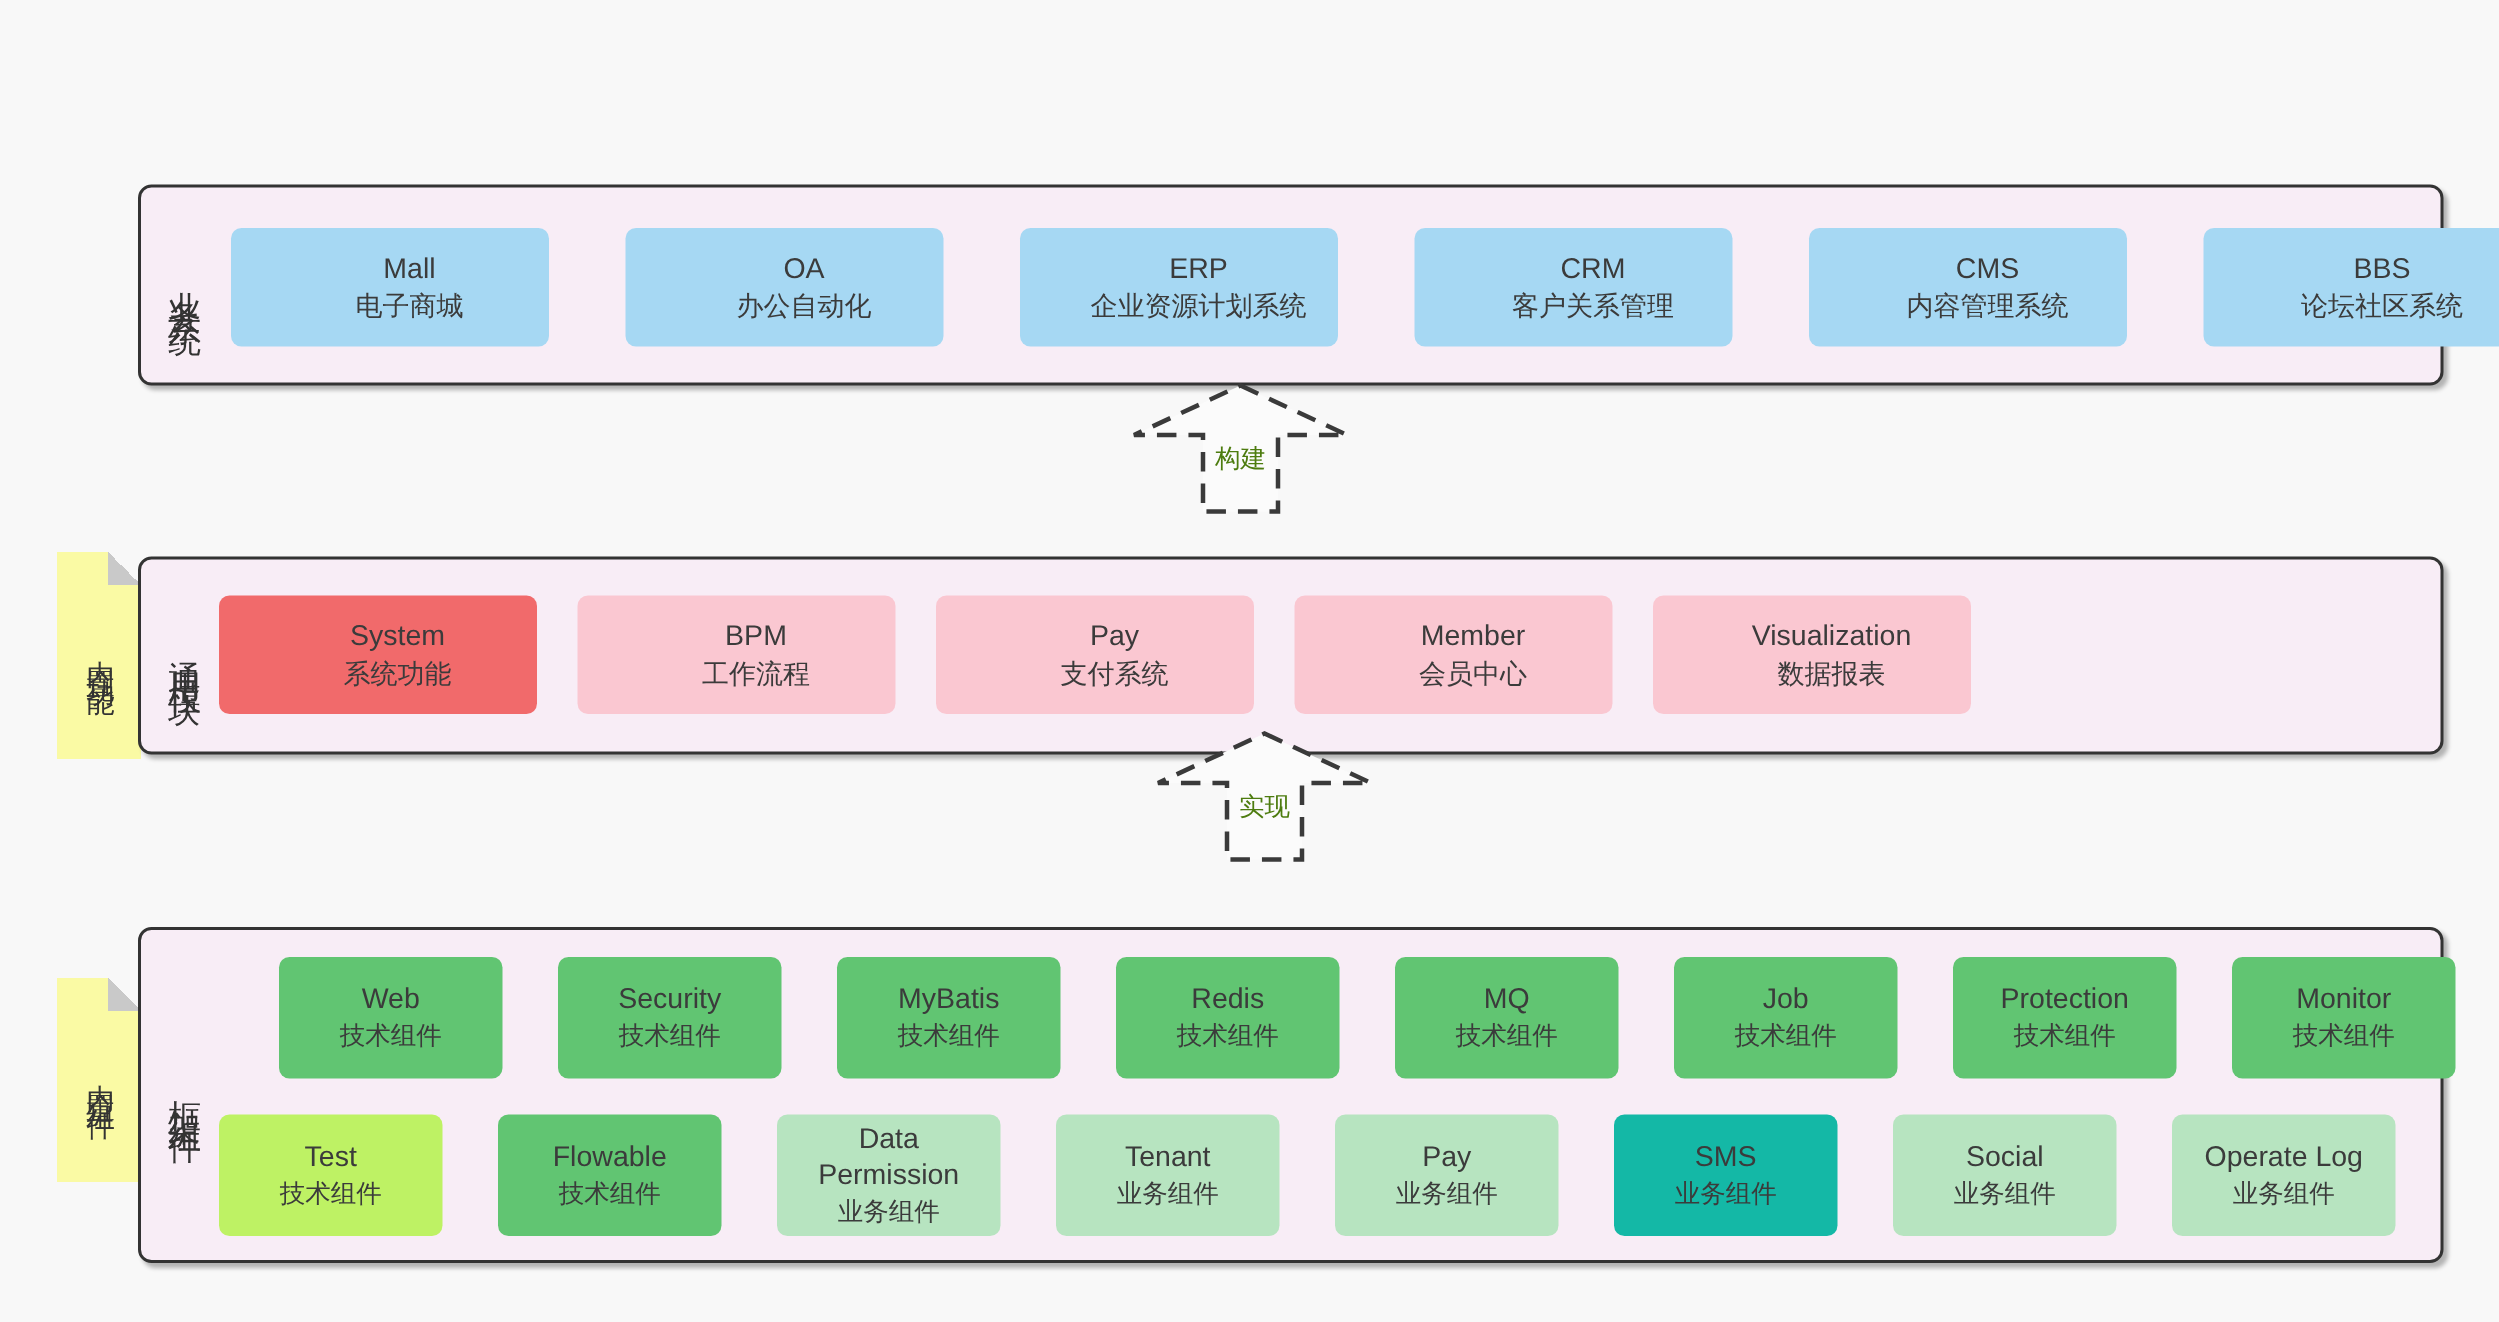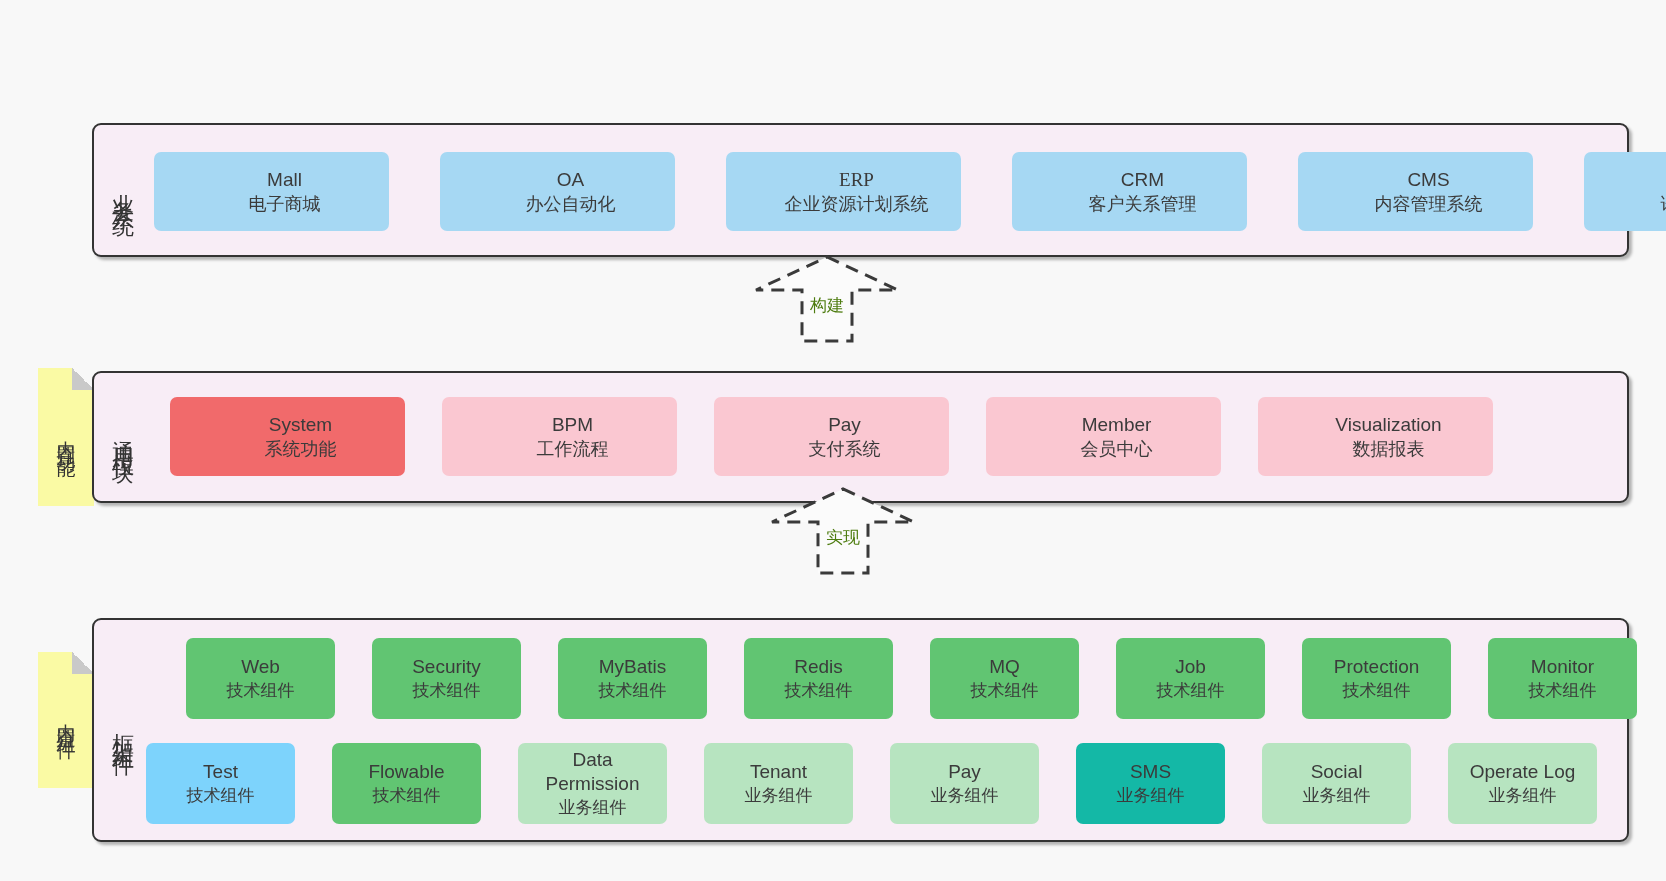--- a/index.html
+++ b/index.html
@@ -19,29 +19,29 @@
   #layer-business{top:123px;height:134px;}
   #layer-modules{top:371px;height:132px;}
   #layer-components{top:618px;height:224px;}
   .layer-label{
     position:absolute;left:14px;top:50%;transform:translateY(-50%);
     writing-mode:vertical-lr;text-orientation:upright;
     font-size:22px;letter-spacing:7px;color:#333;white-space:nowrap;
   }
   .row{position:absolute;display:flex;}
   #layer-business .row{left:60px;top:27px;gap:51px;}
-  #layer-modules .row{left:76px;top:24px;gap:37px;}
+  #layer-modules .row{left:52px;top:24px;gap:27px;}
   #layer-components .row-1{left:52px;top:18px;gap:37px;padding-left:40px;}
   #layer-components .row-2{left:52px;top:123px;gap:37px;}
   .box{
     border-radius:7px;display:flex;flex-direction:column;
     justify-content:center;align-items:center;text-align:center;
     padding:0 6px;box-sizing:border-box;
   }
-  .box6{width:235px;height:79px;padding-left:32px;}
+  .box6{width:212px;height:79px;padding-left:32px;}
   .box8{width:149px;height:81px;}
   .box .box-name{font-size:19px;line-height:25px;}
   .box .box-desc{font-size:18px;line-height:25px;}
   .box8 .box-name{font-size:19px;line-height:24px;}
   .box8 .box-desc{font-size:17px;line-height:24px;}
   .note{
     position:absolute;width:56px;z-index:1;
     background:var(--c-noteYellow,#fafaa4);
   }
   #note-builtin-features{left:38px;top:368px;height:138px;}
@@ -73,21 +73,21 @@
     <div class="layer-label">业务系统</div>
     <div class="row">
         <div class="box box6" style="background: rgb(166, 216, 243);">
           <div class="box-name">Mall</div>
           <div class="box-desc">电子商城</div>
         </div>
         <div class="box box6" style="background: rgb(166, 216, 243);">
           <div class="box-name">OA</div>
           <div class="box-desc">办公自动化</div>
         </div>
-        <div class="box box6" style="background: rgb(166, 216, 243); font-family: Liberation Serif, serif;">
+        <div class="box box6" style="background: rgb(166, 216, 243);">
           <div class="box-name">ERP</div>
           <div class="box-desc">企业资源计划系统</div>
         </div>
         <div class="box box6" style="background: rgb(166, 216, 243);">
           <div class="box-name">CRM</div>
           <div class="box-desc">客户关系管理</div>
         </div>
         <div class="box box6" style="background: rgb(166, 216, 243);">
           <div class="box-name">CMS</div>
           <div class="box-desc">内容管理系统</div>
@@ -179,21 +179,21 @@
         <div class="box box8" style="background: rgb(97, 197, 114);">
           <div class="box-name">Protection</div>
           <div class="box-desc">技术组件</div>
         </div>
         <div class="box box8" style="background: rgb(97, 197, 114);">
           <div class="box-name">Monitor</div>
           <div class="box-desc">技术组件</div>
         </div>
       </div>
     <div class="row row-2">
-        <div class="box box8" style="background: #7dd3fc;">
+        <div class="box box8" style="background: #bef264;">
           <div class="box-name">Test</div>
           <div class="box-desc">技术组件</div>
         </div>
         <div class="box box8" style="background: rgb(97, 197, 114);">
           <div class="box-name">Flowable</div>
           <div class="box-desc">技术组件</div>
         </div>
         <div class="box box8" style="background: rgb(183, 228, 192);">
           <div class="box-name">Data Permission</div>
           <div class="box-desc">业务组件</div>

